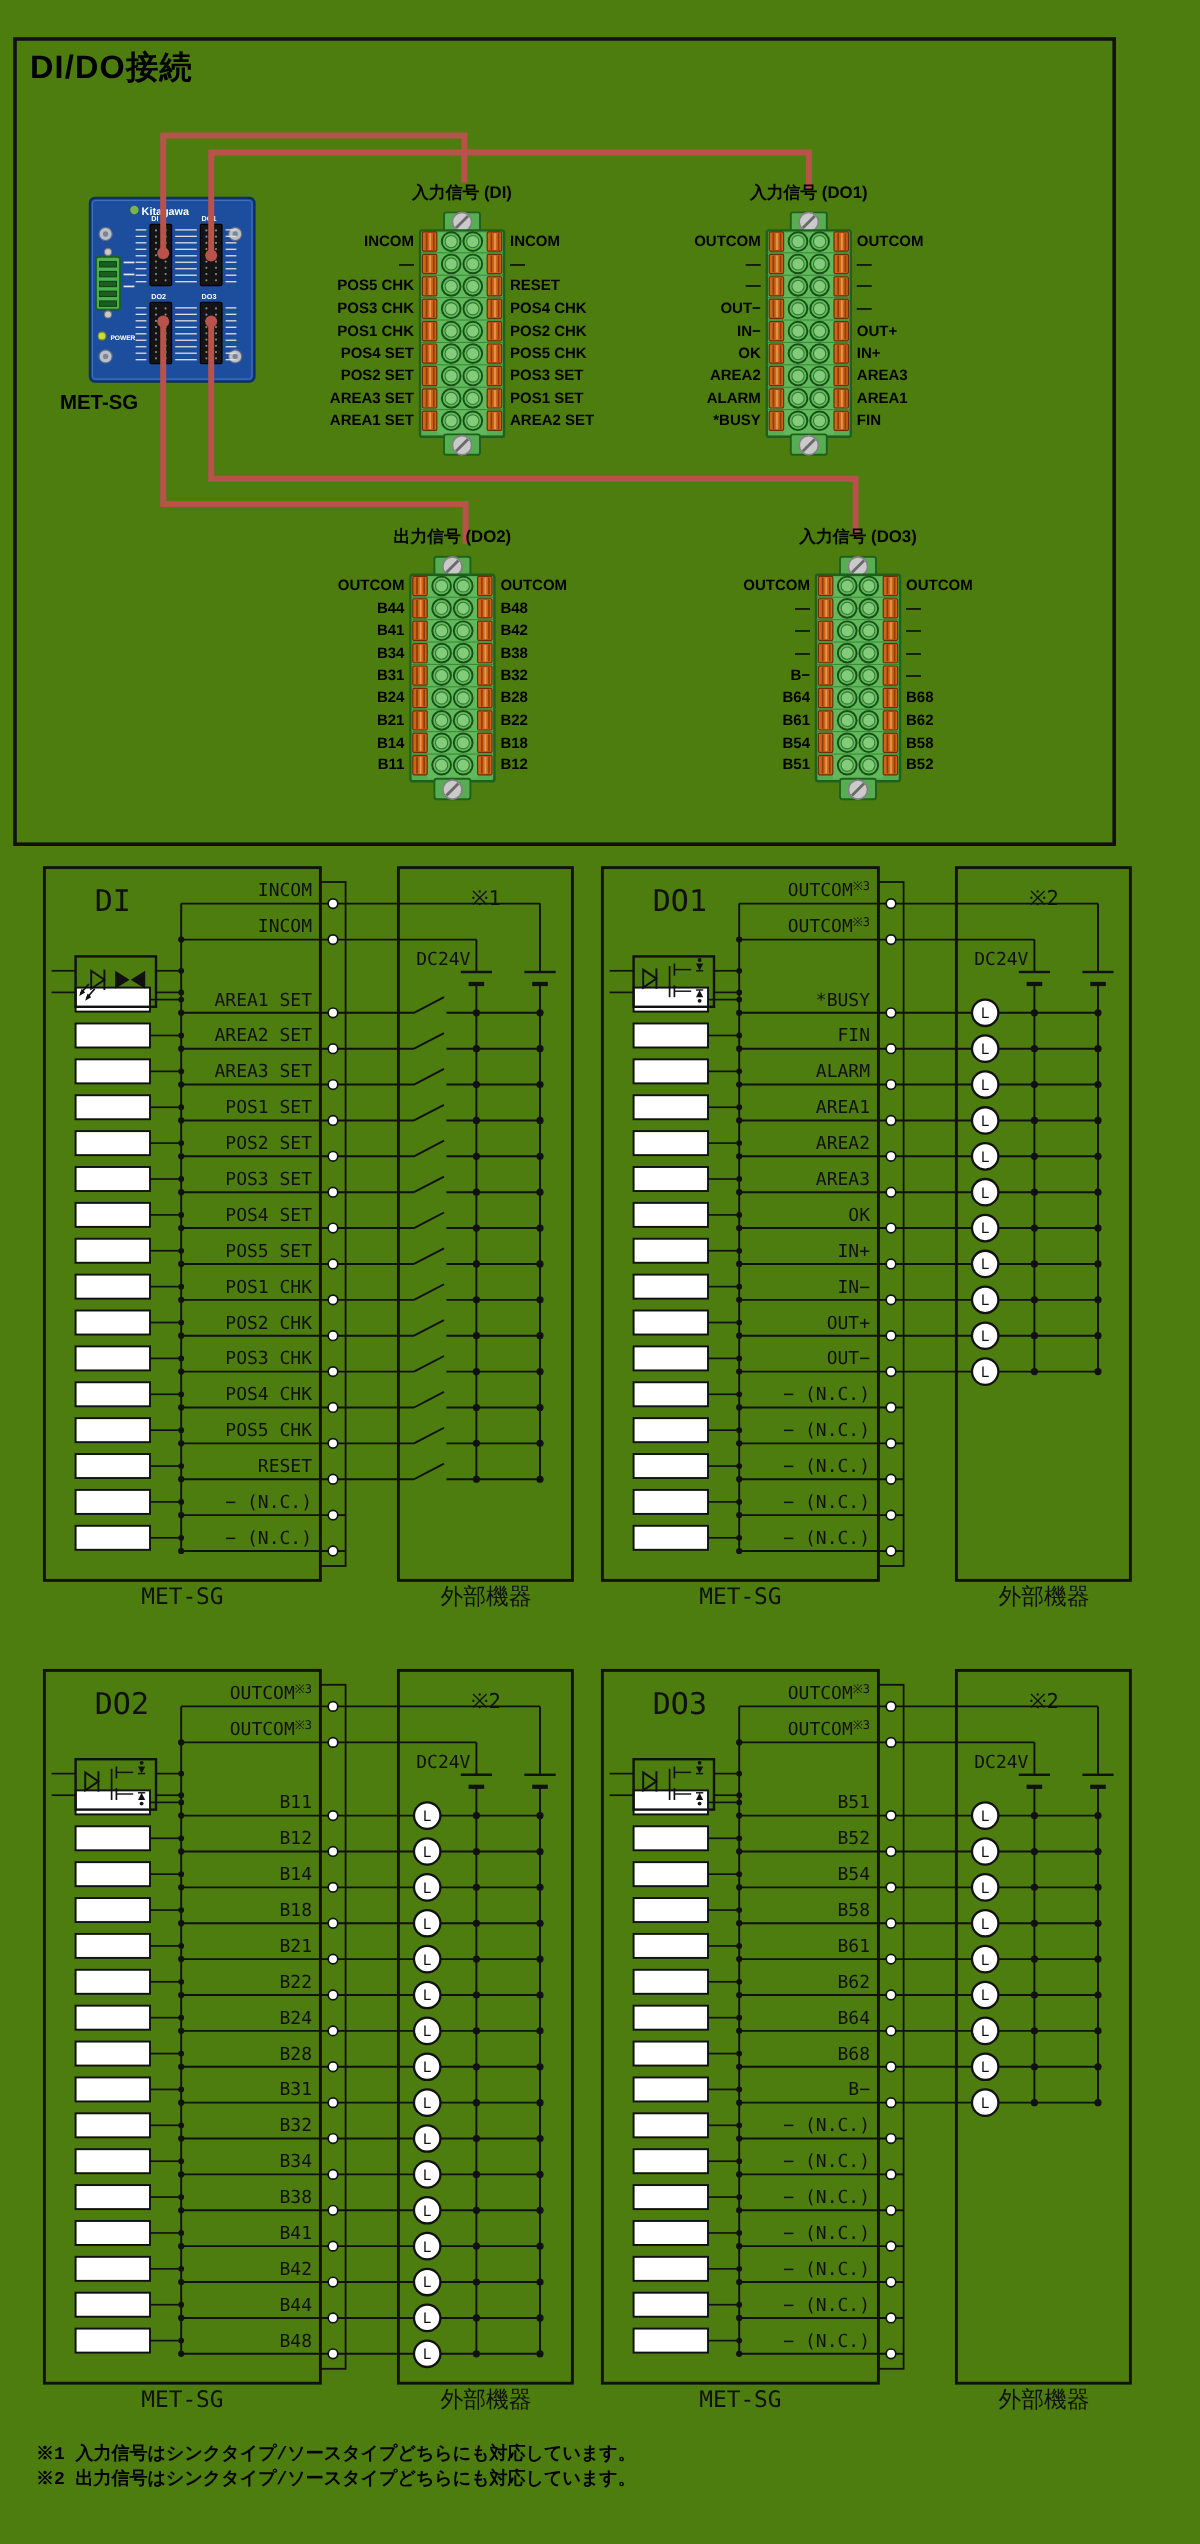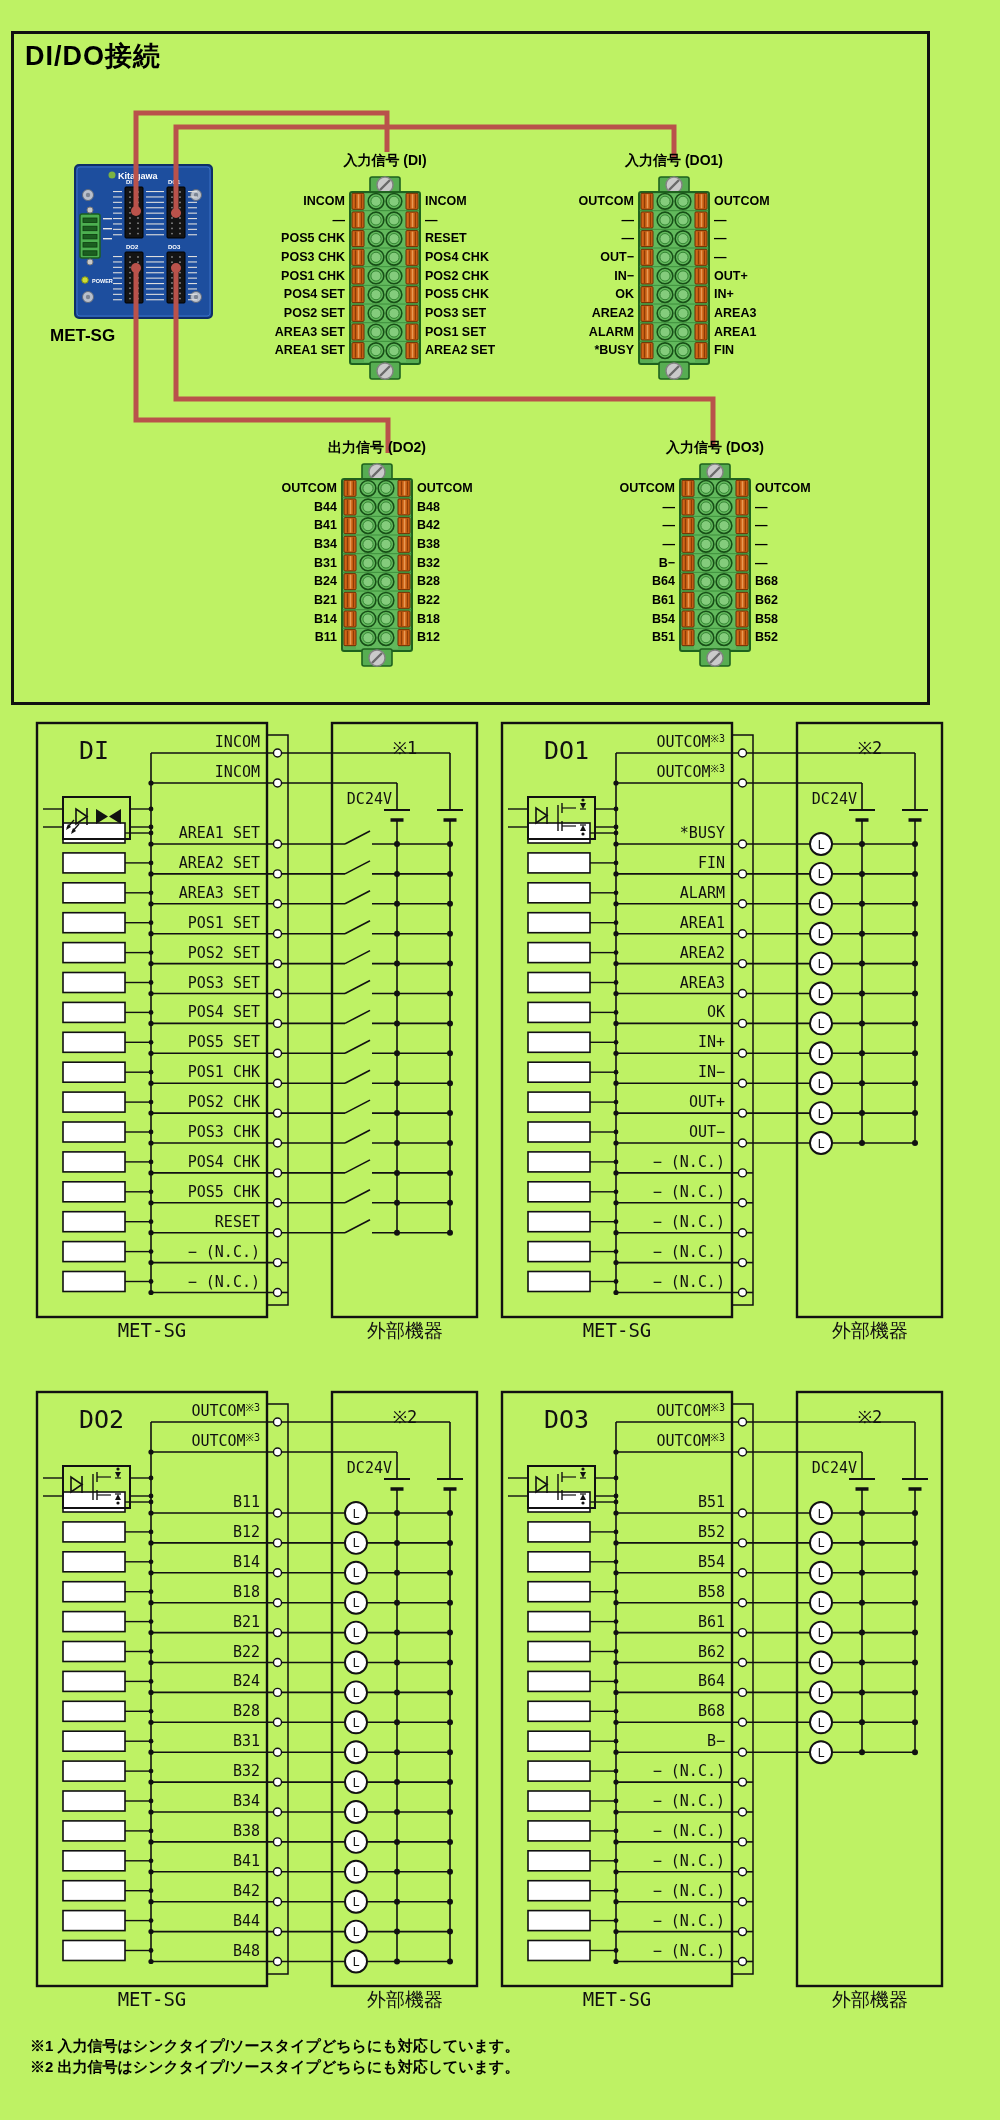--- a/index.html
+++ b/index.html
@@ -1,27 +1,27 @@
 <!DOCTYPE html>
 <html><head>
 <meta charset="utf-8">
 <style>
   html,body{margin:0;padding:0;background:#fff;}
-  #page{position:relative;width:1000px;height:2120px;background:#bef264;overflow:hidden;
+  #page{position:relative;width:1000px;height:2120px;background:#4d7c0f;overflow:hidden;
         font-family:"Liberation Sans",sans-serif;color:#000;}
   .abs{position:absolute;}
   #outer-box{position:absolute;left:11px;top:31px;width:913px;height:668px;border:3px solid #111;}
   #page-title{position:absolute;left:25px;top:38px;font-size:27px;font-weight:700;letter-spacing:1px;}
   .tblock{position:absolute;width:320px;height:240px;}
   .tb-title{position:absolute;left:0;top:0;width:100%;text-align:center;font-size:14px;font-weight:700;}
   .tb-col{position:absolute;top:40px;width:120px;font-size:12.5px;font-weight:700;}
   .tb-col .trow{height:18.67px;line-height:18.67px;white-space:nowrap;}
   .tb-left{left:0;text-align:right;}
   .tb-right{left:200px;text-align:left;}
-  #footnotes{position:absolute;left:30px;top:2036px;font-size:15px;font-weight:700;line-height:20.5px;}
+  #footnotes{position:absolute;left:30px;top:2036px;font-size:15px;font-weight:700;line-height:20.5px;font-family:Liberation Mono, monospace;}
   svg{display:block;}
 </style>
 </head>
 <body>
 
 <div id="page">
   <div id="outer-box"></div>
   <div id="page-title">DI/DO接続</div>
 
   <svg id="device-svg" class="abs" style="left:40px;top:158px;" width="200" height="192" viewBox="0 0 200 192">

